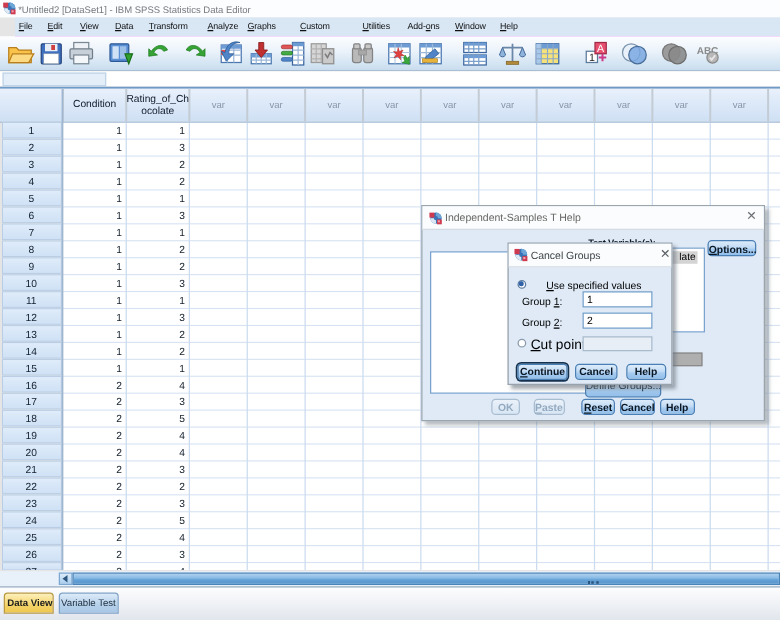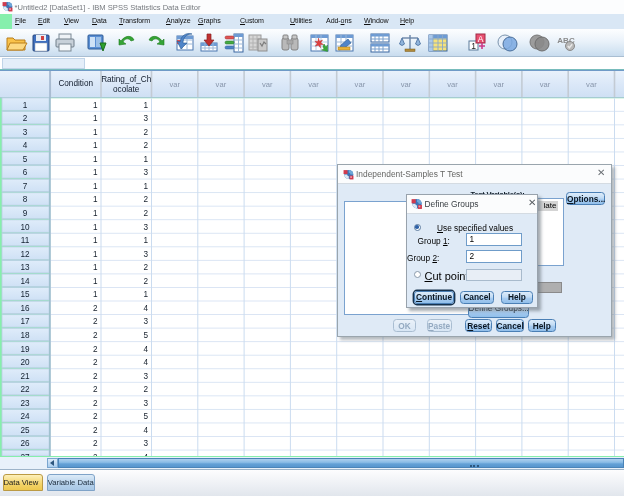--- a/index.html
+++ b/index.html
@@ -1,16 +1,16 @@
 <!DOCTYPE html>
 <html><head><meta charset="utf-8"><style>
 *{margin:0;padding:0}
 html,body{width:624px;height:496px;overflow:hidden;font-family:"Liberation Sans",sans-serif;
  -webkit-font-smoothing:antialiased}
-#w{position:relative;width:624px;height:496px;background:#86efac}
+#w{position:relative;width:624px;height:496px;background:#e5e5e5}
 .mi{position:absolute;top:3.4px;font-size:7.1px;letter-spacing:-0.1px;color:#111}
 
 .btn{position:absolute;box-sizing:border-box;border:1px solid #4a7fb5;border-radius:3.5px;
  background:linear-gradient(#ddecfa 0%,#c2dcf5 45%,#a6cbf0 60%,#92bfea 100%);font-weight:bold;
  font-size:8.3px;color:#0a1622;text-align:center;font-family:"Liberation Sans",sans-serif;}
 .btn.dis{border-color:#a9bdd1;background:linear-gradient(#eaf1f9,#d8e6f4);color:#93a9c0;text-align:center;}
 .fld{position:absolute;box-sizing:border-box;background:#fff;border:1px solid #6f9cc9;
  font-size:8.3px;color:#000;padding-left:3px;}
 
 </style></head><body>
@@ -367,34 +367,34 @@
       <text x="148.0" y="393.90" font-size="8.2" fill="#16202c" text-anchor="end">4</text>
     </svg>
 
 <div style="position:absolute;left:0;top:456.6px;width:624px;height:12.2px;background:#e8f1fa"></div>
 <div style="position:absolute;left:47px;top:457.6px;width:11.3px;height:10.8px;background:linear-gradient(#dcebf9,#a9cdee);border:1px solid #7aa6cf;box-sizing:border-box"></div>
 <div style="position:absolute;left:50px;top:460.2px;width:0;height:0;border-right:4px solid #2c567e;border-top:3px solid transparent;border-bottom:3px solid transparent"></div>
 <div style="position:absolute;left:58.3px;top:457.6px;width:565.7px;height:10.8px;background:linear-gradient(#aed0ee 0%,#8abce6 42%,#62a0d6 62%,#5896ce 100%);border:1px solid #4a84b8;box-sizing:border-box"></div>
 <div style="position:absolute;left:469.5px;top:465.3px;width:9px;height:2px;background:transparent;border-top:2px dotted #2c567e"></div>
 
 <div style="position:absolute;left:0;top:468.8px;width:624px;height:27.2px;background:linear-gradient(#fdfdfe,#e0e5ec);border-top:1px solid #9db4c9"></div>
-<div style="position:absolute;left:2.5px;top:473.8px;width:40.5px;height:17px;background:linear-gradient(#fdf0bb,#f3d369 60%,#eec84f);border:1px solid #bb9a44;border-radius:3px 3px 0 0;box-sizing:border-box;font-size:7.7px;font-weight:normal;color:#1c1c1c;text-align:left;line-height:16px">Data View</div>
-<div style="position:absolute;left:46.5px;top:473.8px;width:48.5px;height:17px;background:linear-gradient(#dcebf8,#b5d0ea 60%,#a9c8e6);border:1px solid #7fa3c8;border-radius:3px 3px 0 0;box-sizing:border-box;font-size:7.7px;color:#1c2c3c;text-align:center;line-height:16px">Variable Data</div>
+<div style="position:absolute;left:2.5px;top:473.8px;width:40.5px;height:17px;background:linear-gradient(#fdf0bb,#f3d369 60%,#eec84f);border:1px solid #bb9a44;border-radius:3px 3px 0 0;box-sizing:border-box;font-size:7.7px;font-weight:bold;color:#1c1c1c;text-align:right;line-height:16px">Data View</div>
+<div style="position:absolute;left:46.5px;top:473.8px;width:48.5px;height:17px;background:linear-gradient(#dcebf8,#b5d0ea 60%,#a9c8e6);border:1px solid #7fa3c8;border-radius:3px 3px 0 0;box-sizing:border-box;font-size:7.7px;color:#1c2c3c;text-align:center;line-height:16px">Variable Test</div>
 
 <div style="position:absolute;left:337px;top:163.5px;width:274.5px;height:173.5px;background:#dfeaf6;border:1px solid #9aa5ad;box-shadow:3px 3px 3px rgba(110,120,130,.5);box-sizing:border-box">
       <div style="position:absolute;left:0;top:0;width:100%;height:18.5px;background:#fbfcfd;border-bottom:1px solid #d4dbe2"></div>
       <svg width="11" height="11" viewBox="0 0 20 20" style="position:absolute;left:5px;top:4px">
         <circle cx="10.5" cy="10" r="8.2" fill="#3a74b8"></circle>
         <path d="M10.5 1.8 A8.2 8.2 0 0 1 18.7 10 L13.5 10 A3.2 3.2 0 0 0 10.5 6.8 Z" fill="#6ea6d8"></path>
         <path d="M10.5 18.2 A8.2 8.2 0 0 1 2.3 10 L7.5 10 A3.2 3.2 0 0 0 10.5 13.2 Z" fill="#dce9f5"></path>
         <rect x="1" y="2" width="7.2" height="7.2" fill="#d03a4e"></rect>
         <rect x="12" y="12" width="7" height="7" fill="#d03a4e"></rect>
         <rect x="13.2" y="13.2" width="3" height="3" fill="#f0a0b0"></rect>
       </svg>
-      <div style="position:absolute;left:18px;top:4px;font-size:8.4px;color:#666664">Independent-Samples T Test</div>
+      <div style="position:absolute;left:18px;top:4px;font-size:8.4px;color:#666664">Independent-Samples T Help</div>
       <div style="position:absolute;left:259px;top:2.5px;font-size:10px;color:#6a6f74">✕</div>
       <div style="position:absolute;left:6px;top:36px;width:132px;height:112px;background:#fff;border:1px solid #7aa2cf"></div>
       <div style="position:absolute;left:132.5px;top:25.5px;font-size:7.5px;letter-spacing:-0.2px;color:#0a1622;font-weight:bold">Test Variable(s):</div>
       <div style="position:absolute;left:151px;top:33.5px;width:72.5px;height:66px;background:#fff;border:1px solid #7aa2cf;overflow:hidden">
         <div style="position:absolute;left:1px;top:2px;width:65.5px;height:9.8px;background:#d4d4d4;font-size:8.1px;color:#000;white-space:nowrap;text-align:right;padding-right:1px">late</div>
       </div>
       <div style="position:absolute;left:151px;top:117.5px;width:72.5px;height:10.5px;background:#afafaf;border:1px solid #8a8a8a;box-sizing:border-box"></div>
       <div class="btn" style="left:129.5px;top:139px;width:61px;height:14px;white-space:nowrap;overflow:hidden;font-weight:normal">
         <span style="position:absolute;left:0;right:0;top:-1.6px">Define Groups...</span>
       </div>
@@ -408,28 +408,28 @@
 <div style="position:absolute;left:406px;top:194px;width:132px;height:114px;background:#dfeaf6;border:1px solid #98a2ac;box-shadow:3px 3px 3px rgba(105,115,125,.6);box-sizing:border-box">
       <div style="position:absolute;left:0;top:0;width:100%;height:17.5px;background:#fbfcfd;border-bottom:1px solid #d4dbe2"></div>
       <svg width="11.5" height="11.5" viewBox="0 0 20 20" style="position:absolute;left:4px;top:3px">
         <circle cx="10.5" cy="10" r="8.2" fill="#3a74b8"></circle>
         <path d="M10.5 1.8 A8.2 8.2 0 0 1 18.7 10 L13.5 10 A3.2 3.2 0 0 0 10.5 6.8 Z" fill="#6ea6d8"></path>
         <path d="M10.5 18.2 A8.2 8.2 0 0 1 2.3 10 L7.5 10 A3.2 3.2 0 0 0 10.5 13.2 Z" fill="#dce9f5"></path>
         <rect x="1" y="2" width="7.2" height="7.2" fill="#d03a4e"></rect>
         <rect x="12" y="12" width="7" height="7" fill="#d03a4e"></rect>
         <rect x="13.2" y="13.2" width="3" height="3" fill="#f0a0b0"></rect>
       </svg>
-      <div style="position:absolute;left:17.5px;top:3.8px;font-size:8.4px;color:#3c4146">Define Groups</div>
+      <div style="position:absolute;left:17.5px;top:3.8px;font-size:8.4px;color:#3c4146">Cancel Groups</div>
       <div style="position:absolute;left:121px;top:2px;font-size:10px;color:#5a5f64">✕</div>
       <div style="position:absolute;left:6.6px;top:28.6px;width:7px;height:7px;border-radius:50%;background:#fff;border:1px solid #5c7b9e;box-sizing:border-box"></div>
       <div style="position:absolute;left:8.3px;top:30.3px;width:3.6px;height:3.6px;border-radius:50%;background:#2f62a8"></div>
       <div style="position:absolute;left:30px;top:27.6px;font-size:8.3px;color:#000"><u>U</u>se specified values</div>
       <div style="position:absolute;left:0px;top:40.6px;width:53.5px;font-size:8.3px;color:#000;text-align:center">Group <u>1</u>:</div>
       <div class="fld" style="left:58.5px;top:38.3px;width:56.5px;height:12.4px;line-height:11px">1</div>
-      <div style="position:absolute;left:0px;top:57.6px;width:53.5px;font-size:8.3px;color:#000;text-align:left">Group <u>2</u>:</div>
+      <div style="position:absolute;left:0px;top:57.6px;width:53.5px;font-size:8.3px;color:#000;text-align:center">Group <u>2</u>:</div>
       <div class="fld" style="left:58.5px;top:55.2px;width:56.5px;height:12.5px;line-height:11px">2</div>
       <div style="position:absolute;left:6.6px;top:76.4px;width:7px;height:7px;border-radius:50%;background:#fff;border:1px solid #8a9aaa;box-sizing:border-box"></div>
       <div style="position:absolute;left:17.5px;top:75.4px;font-size:11px;color:#000"><u>C</u>ut point:</div>
       <div class="fld" style="left:58.5px;top:73.8px;width:56.5px;height:12.5px;background:#e8eef6;border-color:#a8bacc"></div>
       <div class="btn" style="left:7.3px;top:96.3px;width:39.5px;height:12.5px;line-height:11.5px;box-shadow:0 0 0 1.4px #17324e;border-radius:3px"><u>C</u>ontinue</div>
       <div class="btn" style="left:53.3px;top:96.3px;width:33.4px;height:12.5px;line-height:11.5px">Cancel</div>
       <div class="btn" style="left:93.8px;top:96.3px;width:32.2px;height:12.5px;line-height:11.5px">Help</div>
     </div>
 </div>
 </body></html>

